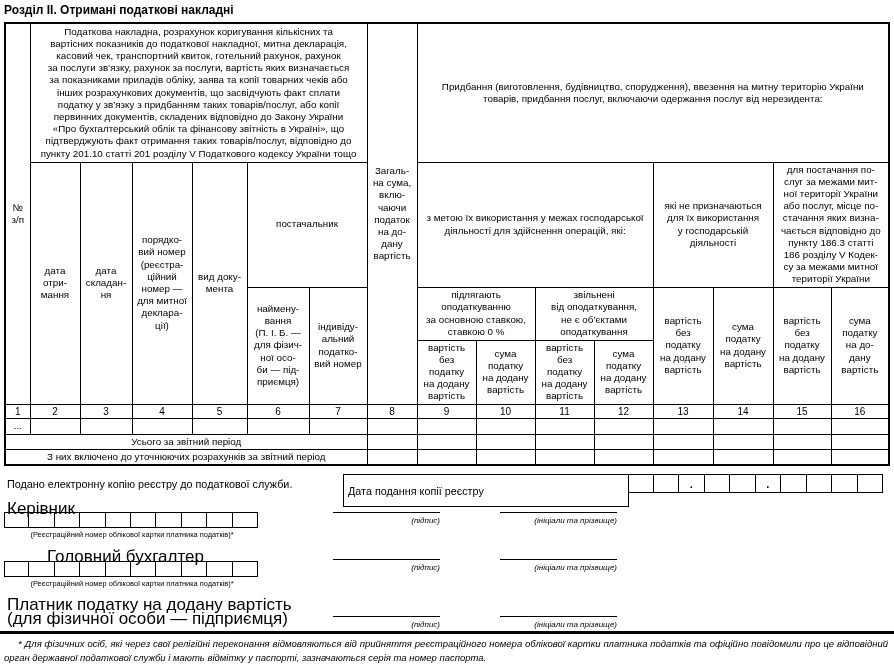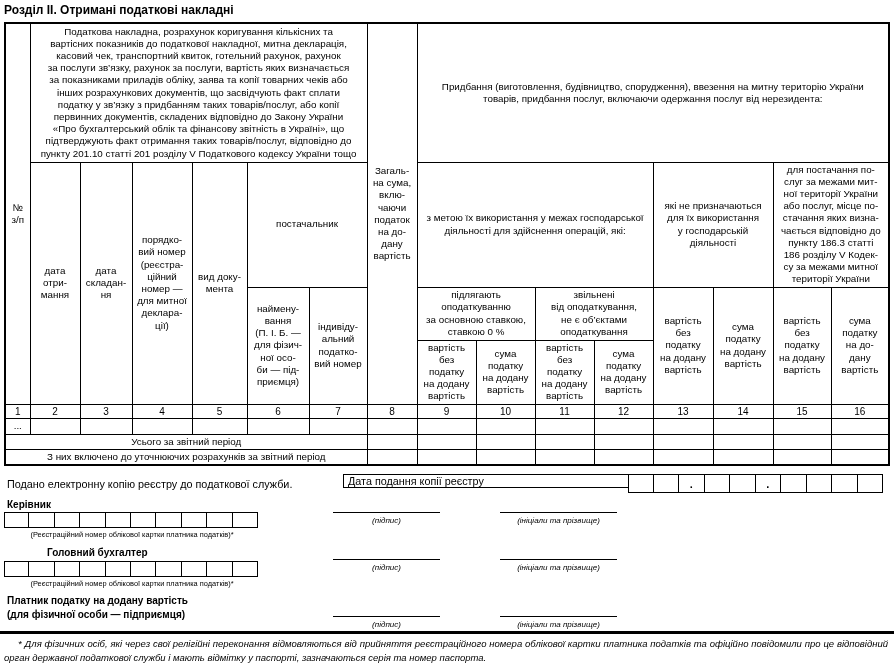--- a/index.html
+++ b/index.html
@@ -23,32 +23,32 @@
   td.doc-big { font-size:9.9px; line-height:12.6px; padding:0 3px; }
   td.acq { font-size:10.2px; line-height:13px; }
   td.total-sum { vertical-align:top; padding-top:20px; font-size:9.7px; line-height:11.4px; }
   td.svc { font-size:9.2px; line-height:12.3px; }
   td.val { font-size:9.6px; line-height:12px; }
   tr.rE td { font-size:10px; line-height:11px; }
   td.lbl { text-align:left; padding:0 0 0 4px; font-size:10.8px;margin-left:28px; }
   td.dots { text-align:left; padding-left:3px; font-size:11px; vertical-align:top; line-height:8px; }
 
   .plain { font-size:10.8px; }
-  .datelabel { left:343px; top:474px; width:286px; height:14px; border:1.5px solid #000; font-size:10.8px; display:flex; align-items:center; padding-left:4px; }
+  .datelabel { left:343px; top:474px; width:286px; height:33px; border:1.5px solid #000; font-size:10.8px; display:flex; align-items:center; padding-left:4px; }
   .daterow { left:628px; top:474px; display:flex; }
   .daterow .dcell { width:25.5px; height:19px; border:1px solid #000; border-left:none; display:flex; align-items:center; justify-content:center; font-size:11px; font-weight:bold; }
   .daterow .dcell:first-child { border-left:1px solid #000; }
 
-  .rolelabel { font-size:10px;font-weight:bold; }
+  .rolelabel { font-size:17px; }
   .boxrow { display:flex; }
   .boxrow .bcell { width:25.4px; height:16px; border:1px solid #000; border-left:none; }
   .boxrow .bcell:first-child { border-left:1px solid #000; }
   .regcap { width:256px; text-align:center; font-size:7.4px; }
   .sigline { border-bottom:1px solid #000; height:1px; }
-  .sigcap { text-align:center; font-style:italic; font-size:8px; }
+  .sigcap { text-align:right; font-style:italic; font-size:8px; }
   .seal { left:731px; top:497px; width:69px; height:48px; border:2px solid #000; text-align:center; padding-top:3px; font-size:11px; }
   .rule { left:0; top:631px; width:894px; height:2.5px; background:#000; }
   .footnote { left:4px; top:637px; width:884px; font-style:italic; font-size:9.5px; line-height:13.8px; text-align:justify; text-indent:14px; }
 </style>
 </head>
 <body>
 
 <div class="page">
 
   <div class="abs title">Розділ ІІ. Отримані податкові накладні</div>

